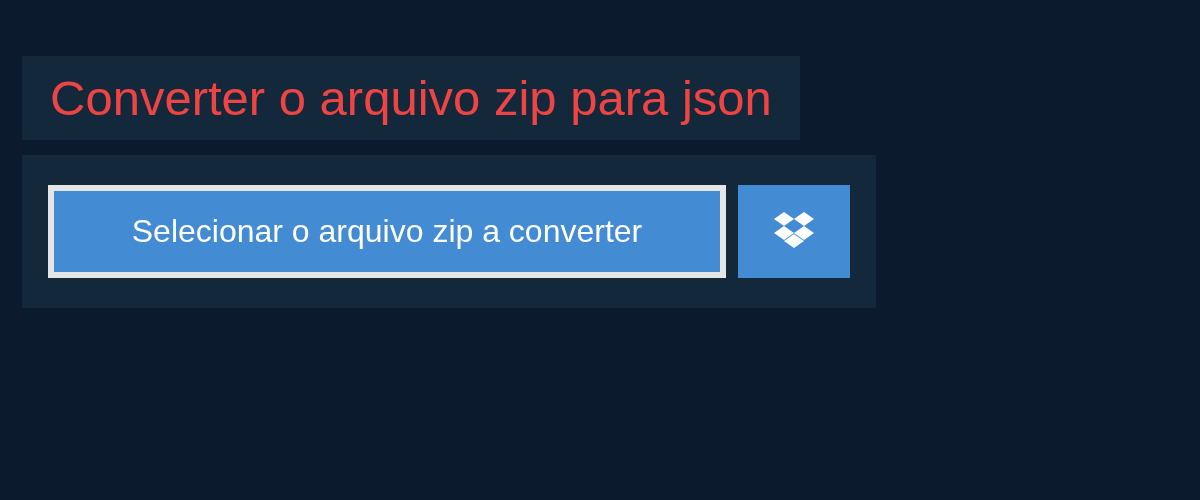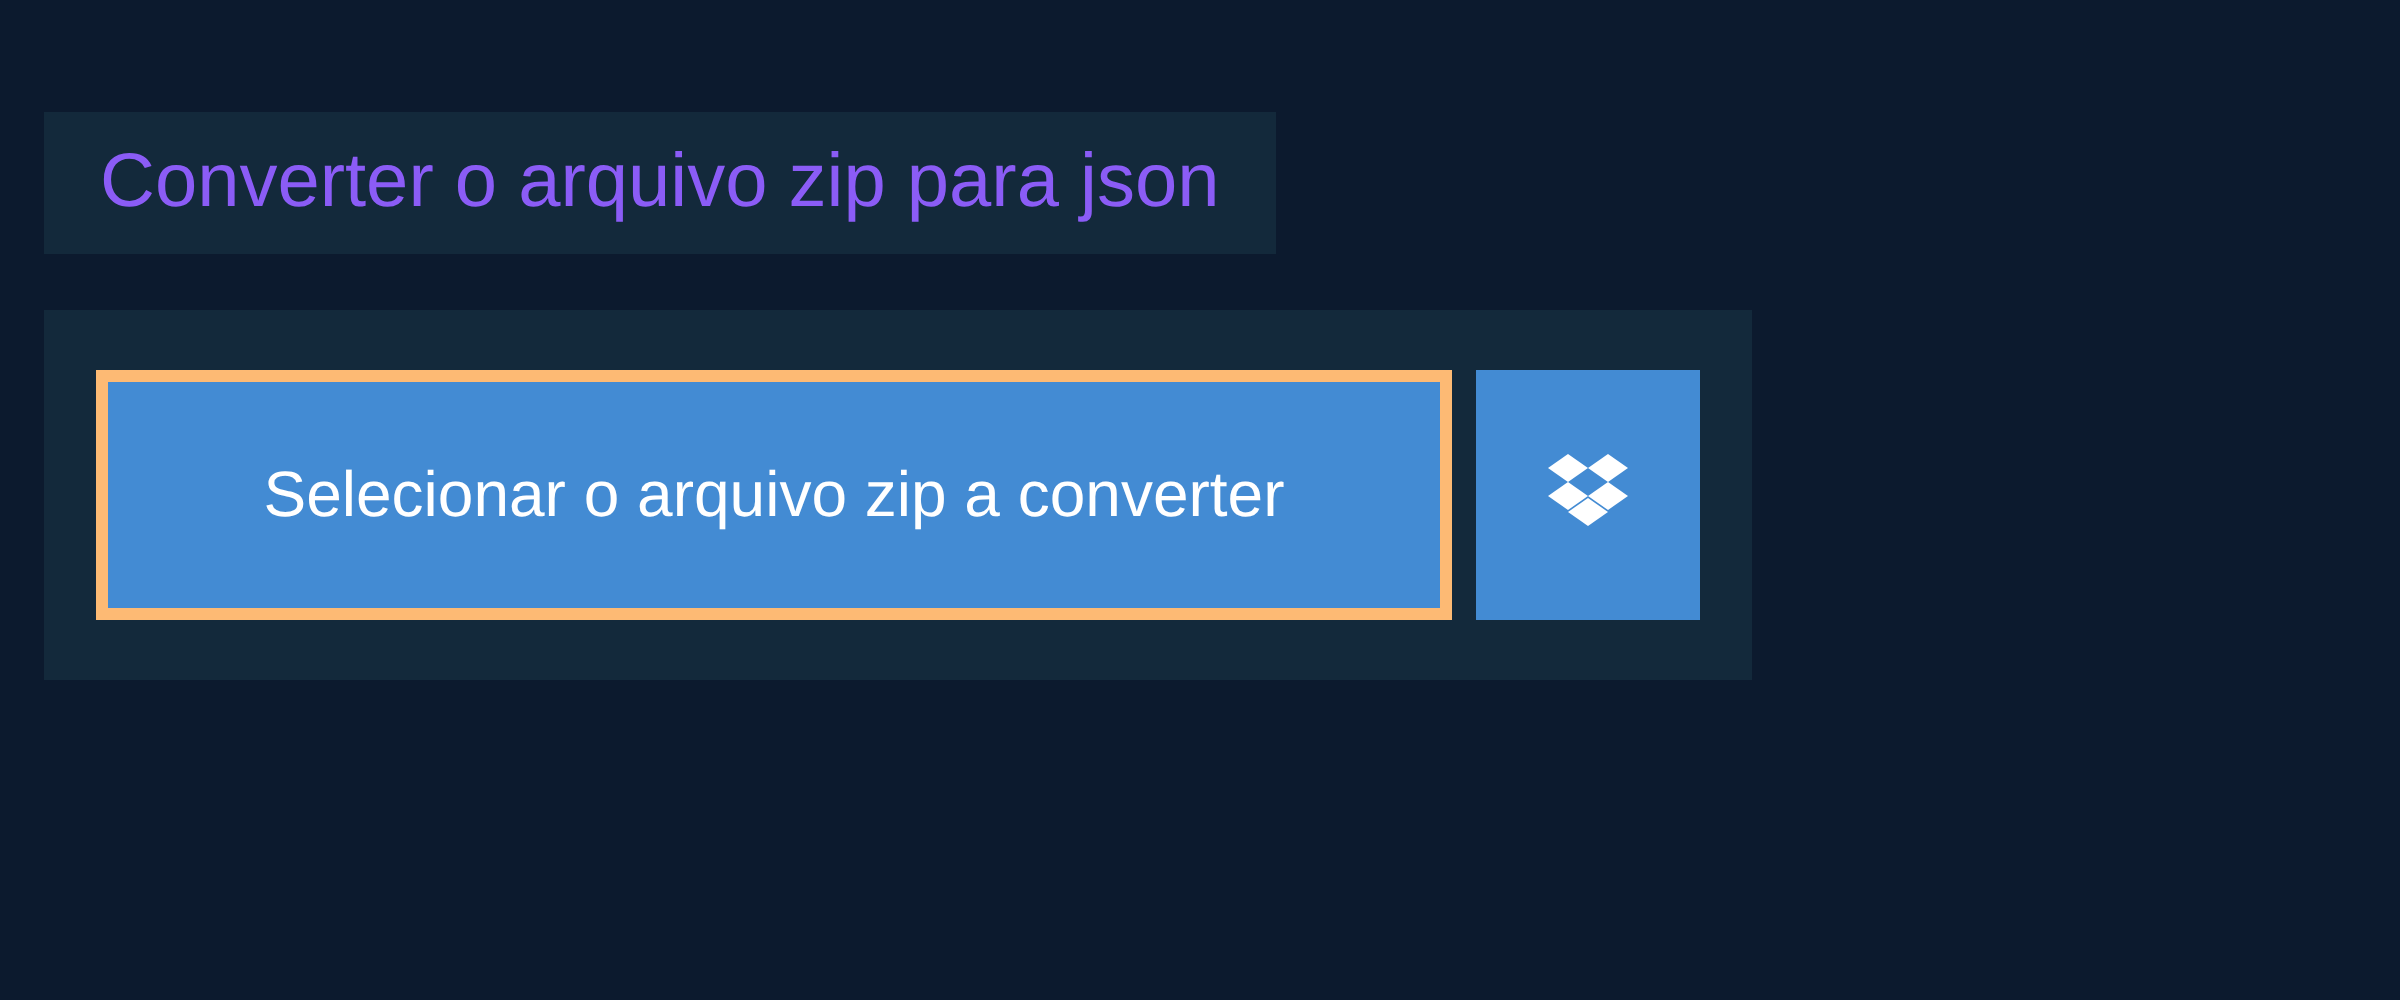--- a/index.html
+++ b/index.html
@@ -15,43 +15,43 @@
       position: relative;
     }
     .header-bar {
       position: absolute;
       top: 56px;
       left: 22px;
       background: #13293b;
       padding: 14px 28px;
     }
     .header-title {
-      color: #8b5cf6;
-      font-size: 38px;
+      color: #ef4444;
+      font-size: 49px;
       font-weight: 300;
     }
     .panel {
       position: absolute;
       top: 155px;
       left: 22px;
       width: 854px;
       background: #13293b;
       padding: 30px 26px;
       display: flex;
       gap: 12px;
       align-items: stretch;
     }
     .select-file-button {
       flex: 1;
       background: #438bd3;
-      border: 6px solid #fdba74;
+      border: 6px solid #e5e5e5;
       color: #ffffff;
       font-size: 32px;
       font-weight: 300;
-      padding: 38px 20px;
+      padding: 22px 20px;
       text-align: center;
       cursor: pointer;
       display: flex;
       align-items: center;
       justify-content: center;
     }
     .dropbox-button {
       width: 112px;
       background: #438bd3;
       display: flex;

